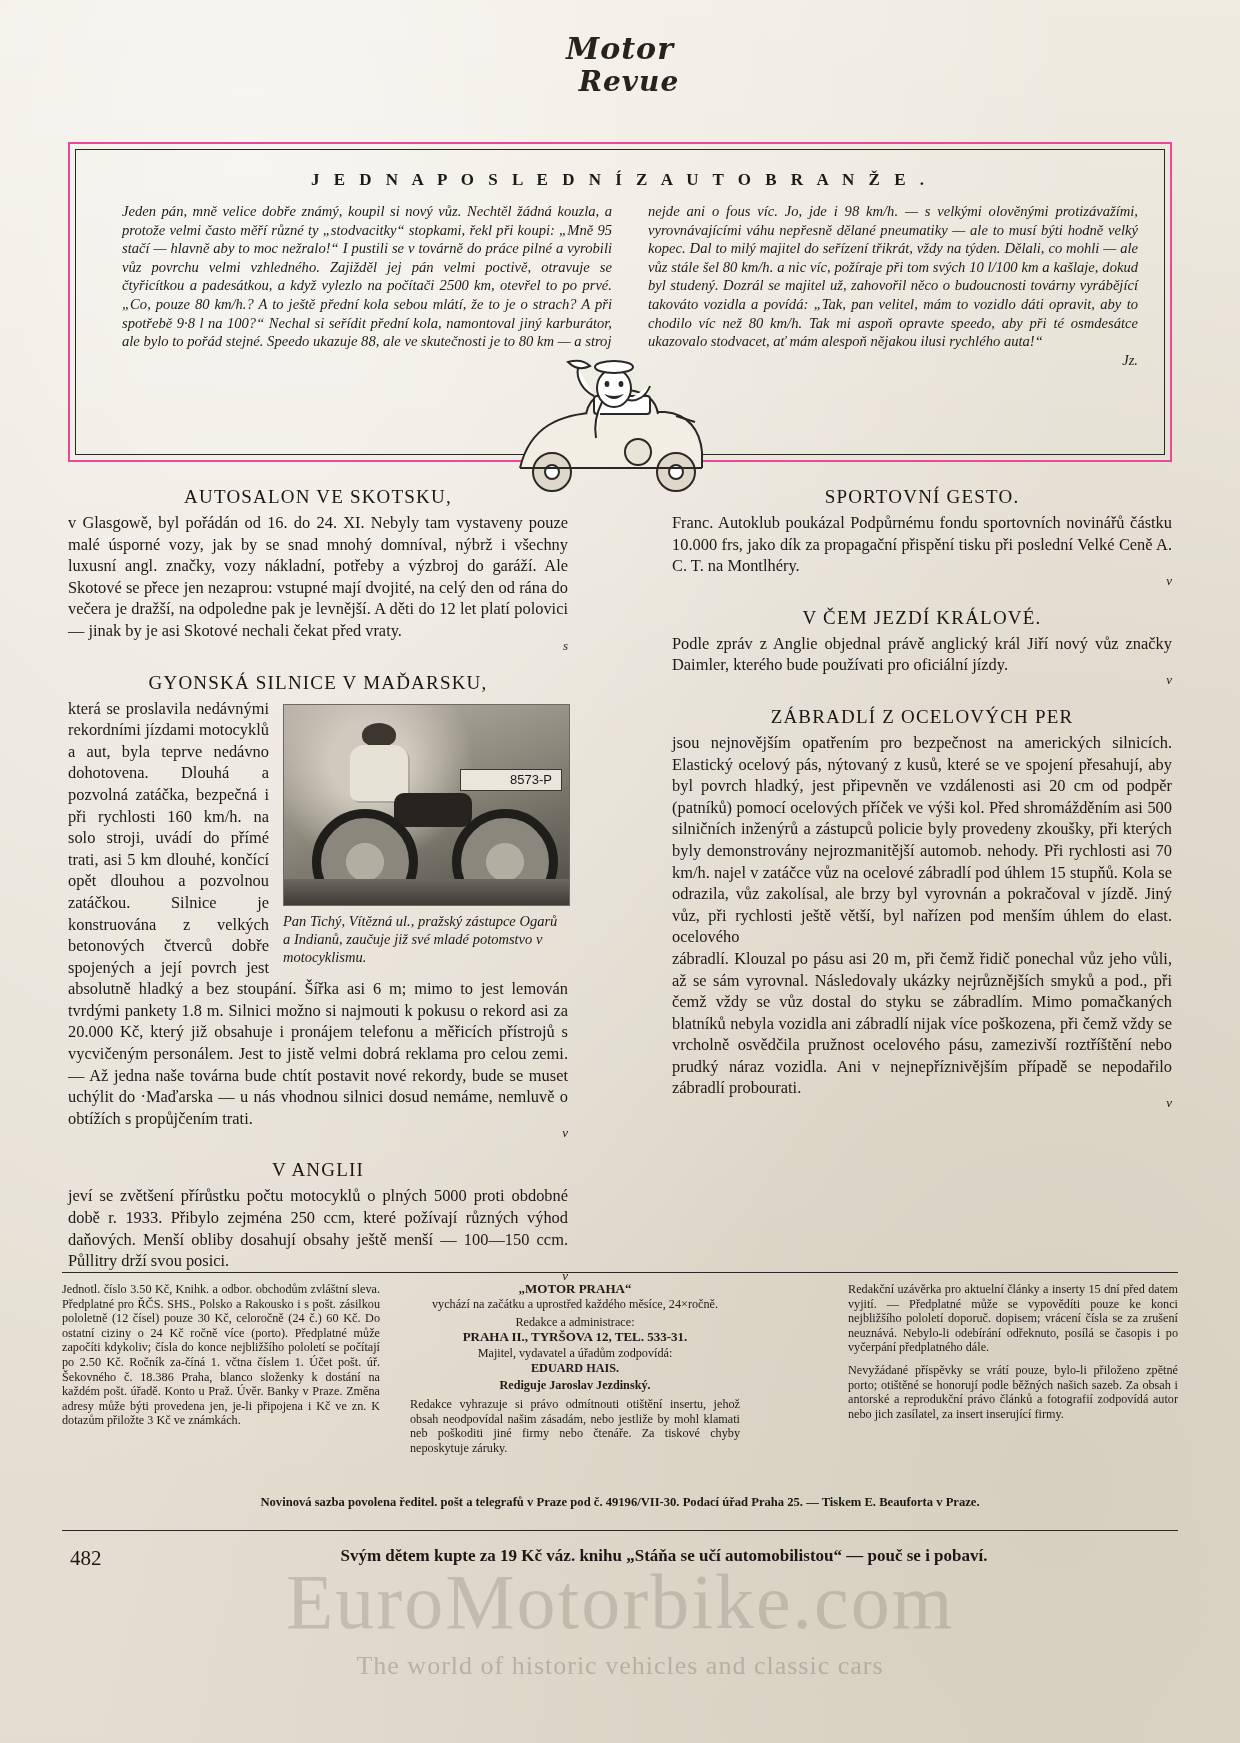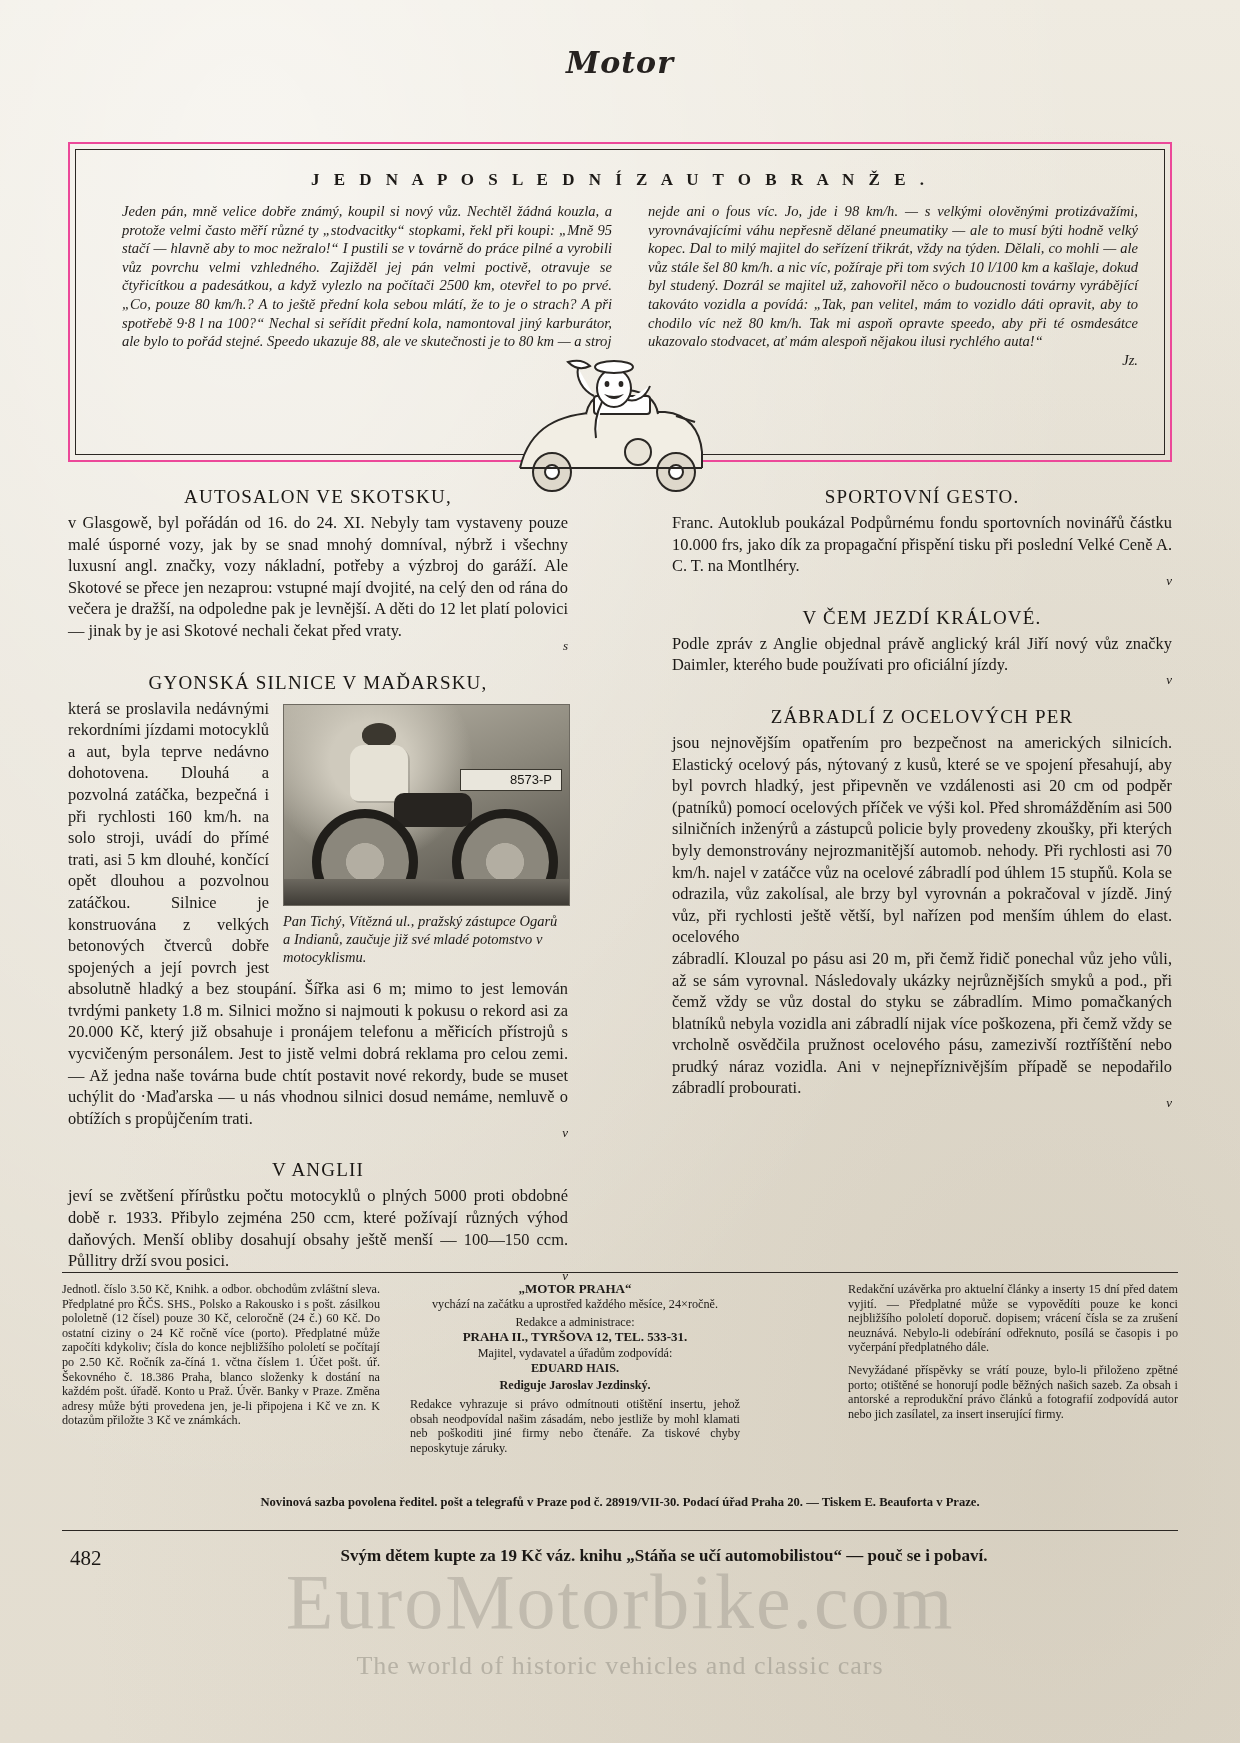--- a/index.html
+++ b/index.html
@@ -24,21 +24,20 @@
   
   .masthead{
     position:absolute;left:0;right:0;top:34px;
     text-align:center;
   }
   .logo-line1{
     font-family:"DejaVu Serif", serif;
     font-style:italic;font-weight:bold;
     font-size:30px;letter-spacing:1px;color:#262220;
     line-height:1;
-    margin-top:14px;
   }
   .logo-line2{
     font-family:"DejaVu Serif", serif;
     font-style:italic;font-weight:bold;
     font-size:28px;letter-spacing:1px;color:#262220;
     line-height:1;margin-top:4px;margin-left:18px;
   }
 
   
   .framebox{
@@ -211,20 +210,21 @@
 </style>
 </head>
 <body>
 
 <div class="paper"></div>
 
 <div class="page">
 
   <div class="masthead">
     <div class="logo-line1">Motor</div>
+    <div class="logo-line2">Revue</div>
   </div>
 
   <div class="framebox">
     <div class="inner"></div>
 
     <div class="box-title">J E D N A   P O S L E D N Í   Z   A U T O B R A N Ž E .</div>
 
     <div class="box-cols">
       <div class="box-col left">
         <p>Jeden pán, mně velice dobře známý, koupil si nový vůz. Nechtěl žádná kouzla, a protože velmi často měří různé ty „stodvacitky“ stopkami, řekl při koupi: „Mně 95 stačí — hlavně aby to moc nežralo!“ I pustili se v továrně do práce pilné a vyrobili vůz povrchu velmi vzhledného. Zajižděl jej pán velmi poctivě, otravuje se čtyřicítkou a padesátkou, a když vylezlo na počítači 2500 km, otevřel to po prvé. „Co, pouze 80 km/h.? A to ještě přední kola sebou mlátí, že to je o strach? A při spotřebě 9·8 l na 100?“ Nechal si seřídit přední kola, namontoval jiný karburátor, ale bylo to pořád stejné. Speedo ukazuje 88, ale ve skutečnosti je to 80 km — a stroj</p>
@@ -331,21 +331,21 @@
       <div class="b" style="margin-top:2px;">Rediguje Jaroslav Jezdinský.</div>
       <div class="just" style="margin-top:5px;">Redakce vyhrazuje si právo odmítnouti otištění insertu, jehož obsah neodpovídal našim zásadám, nebo jestliže by mohl klamati neb poškoditi jiné firmy nebo čtenáře. Za tiskové chyby neposkytuje záruky.</div>
     </div>
 
     <div class="imp-col c3">
       <div>Redakční uzávěrka pro aktuelní články a inserty 15 dní před datem vyjití. — Předplatné může se vypovědíti pouze ke konci nejbližšího pololetí doporuč. dopisem; vrácení čísla se za zrušení neuznává. Nebylo-li odebírání odřeknuto, posílá se časopis i po vyčerpání předplatného dále.</div>
       <div style="margin-top:8px;">Nevyžádané příspěvky se vrátí pouze, bylo-li přiloženo zpětné porto; otištěné se honorují podle běžných našich sazeb. Za obsah i antorské a reprodukční právo článků a fotografií zodpovídá autor nebo jich zasílatel, za insert inserující firmy.</div>
     </div>
   </div>
 
-  <div class="notice">Novinová sazba povolena ředitel. pošt a telegrafů v Praze pod č. 28919/VII-30.   Podací úřad Praha 20. — Tiskem E. Beauforta v Praze.</div>
+  <div class="notice">Novinová sazba povolena ředitel. pošt a telegrafů v Praze pod č. 49196/VII-30.   Podací úřad Praha 25. — Tiskem E. Beauforta v Praze.</div>
   <div class="footline"></div>
 
   <div class="pagenum">482</div>
   <div class="bottom-ad">Svým dětem kupte za 19 Kč váz. knihu „Stáňa se učí automobilistou“ — pouč se i pobaví.</div>
 
   <div class="wm">EuroMotorbike.com</div>
   <div class="wm2">The world of historic vehicles and classic cars</div>
 
 </div>
 

